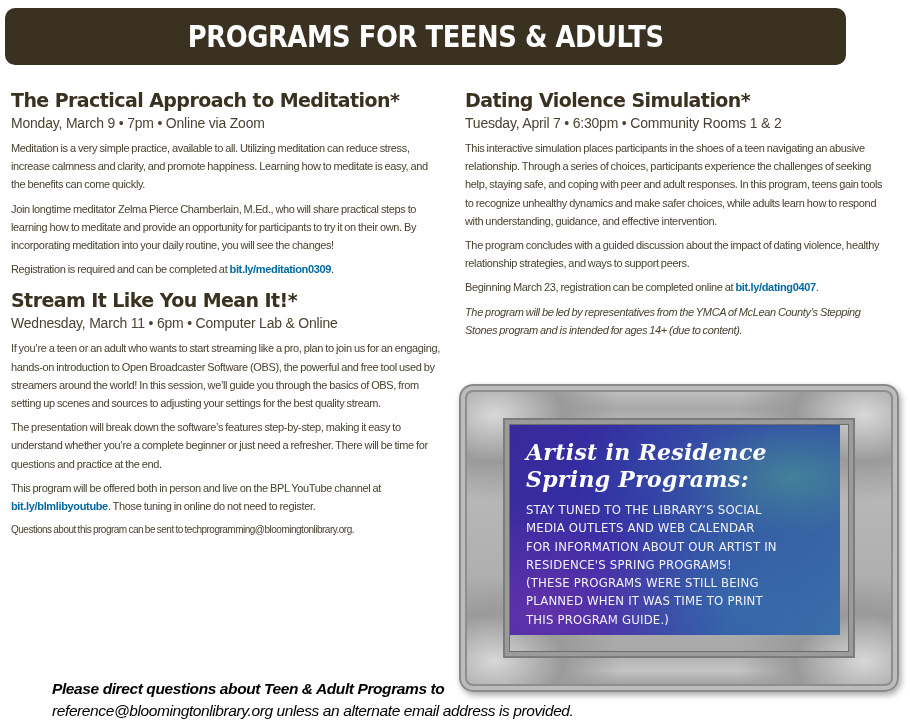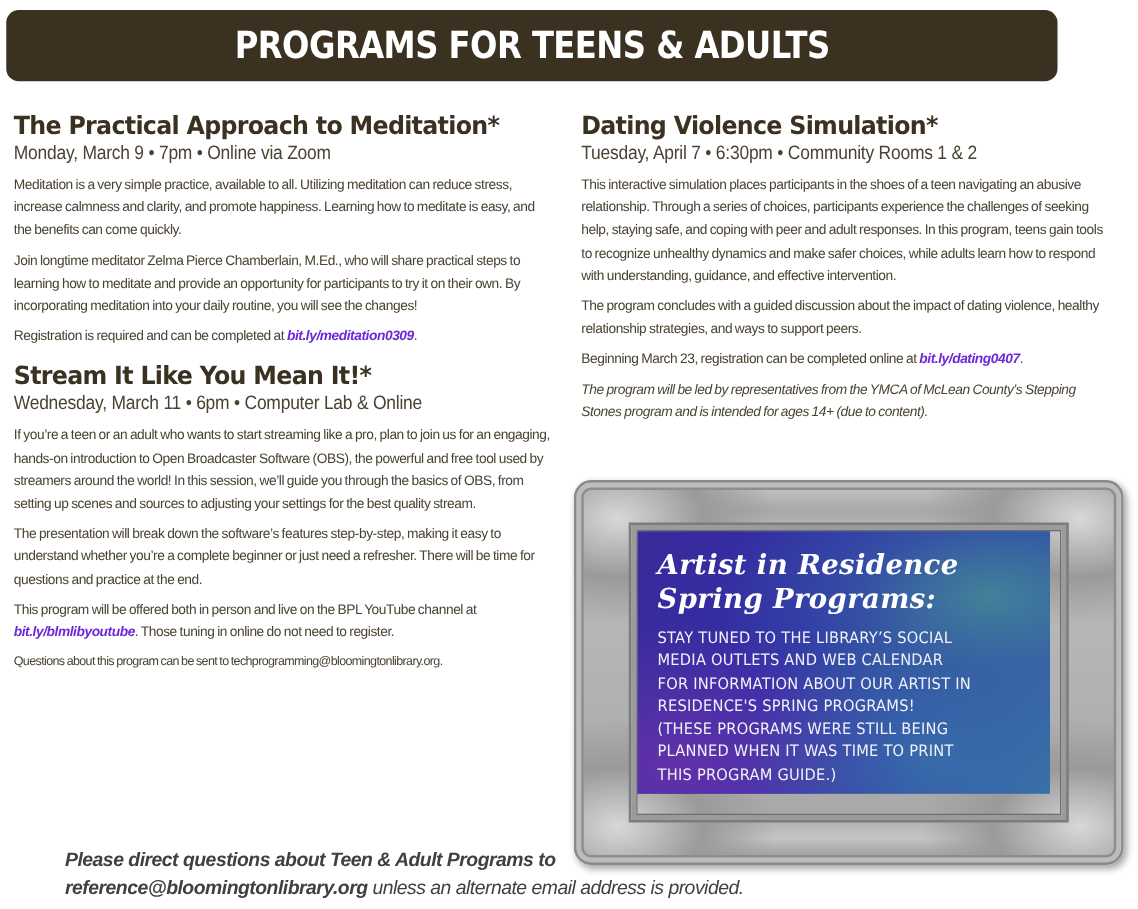--- a/index.html
+++ b/index.html
@@ -33,21 +33,21 @@
     line-height: 22px; margin: 0 0 5px 0; letter-spacing: -0.2px;
     white-space: nowrap; transform-origin: left center; transform: scaleX(0.9);
   }
   .para {
     font-family: "Liberation Sans", sans-serif; font-size: 11px; line-height: 18.2px;
     color: #4a4233; margin: 0 0 6px 0; letter-spacing: -0.35px;
     word-spacing: -0.5px;
   }
   .para.small { font-size: 10px; letter-spacing: -0.5px; }
   .para.ital { font-style: italic; }
-  .link { font-weight: bold; font-style: italic; color: #6d28d9; }
+  .link { font-weight: bold; color: #0369a1; }
   .frame {
     position: absolute; left: 459px; top: 384px; width: 440px; height: 308px;
     border-radius: 14px;
     background:
       radial-gradient(ellipse at 8% 10%, #d8d8d8 0, #9a9a9a 12%, transparent 22%),
       radial-gradient(ellipse at 92% 10%, #d8d8d8 0, #9a9a9a 12%, transparent 22%),
       radial-gradient(ellipse at 8% 90%, #d8d8d8 0, #9a9a9a 12%, transparent 22%),
       radial-gradient(ellipse at 92% 90%, #d8d8d8 0, #9a9a9a 12%, transparent 22%),
       linear-gradient(180deg, #c9c9c9 0%, #a8a8a8 8%, #bdbdbd 14%, #a9a9a9 86%, #c4c4c4 93%, #8f8f8f 100%);
     box-shadow: 2px 3px 6px rgba(0,0,0,0.35), inset 0 0 0 2px #8a8a8a, inset 0 0 0 6px #bcbcbc, inset 0 0 0 8px #8e8e8e;
@@ -72,23 +72,23 @@
   }
   .canvas-body {
     font-family: "DejaVu Sans", sans-serif; color: #f1f1f8; font-size: 12.6px;
     line-height: 18.3px; text-transform: uppercase; letter-spacing: 0.2px;
     margin: 0 0 0 4px; white-space: pre-line;
     transform-origin: left top; transform: scaleX(0.93);
   }
   .footer {
     position: absolute; left: 52px; top: 678px; width: 600px;
     font-family: "Liberation Sans", sans-serif; font-style: italic; font-size: 15.5px;
-    line-height: 22px; color: #404040; letter-spacing: -0.4px; font-weight: bold;
+    line-height: 22px; color: #000000; letter-spacing: -0.4px; font-weight: bold;
   }
-  .footer .email { font-weight: bold; }
+  .footer .email { font-weight: normal; }
   .footer .rest { font-weight: bold; }
 </style>
 </head>
 <body>
 
 <div class="header-bar">
   <span class="header-title">PROGRAMS FOR TEENS &amp; ADULTS</span>
 </div>
 
 <div class="col col-left">

